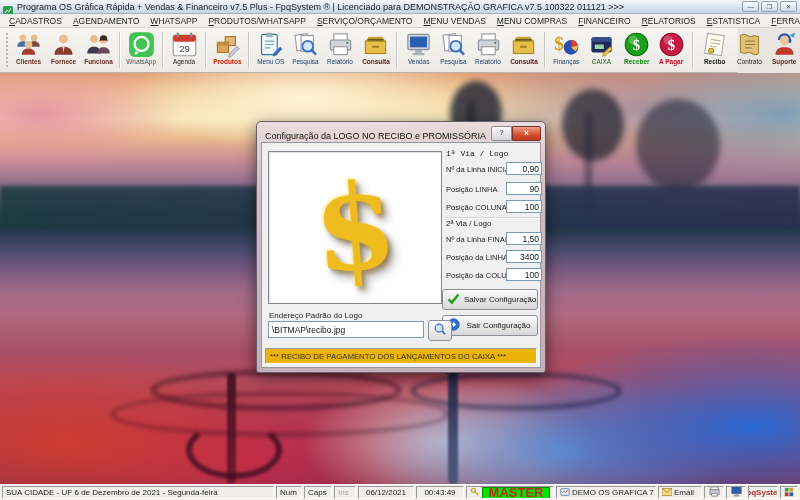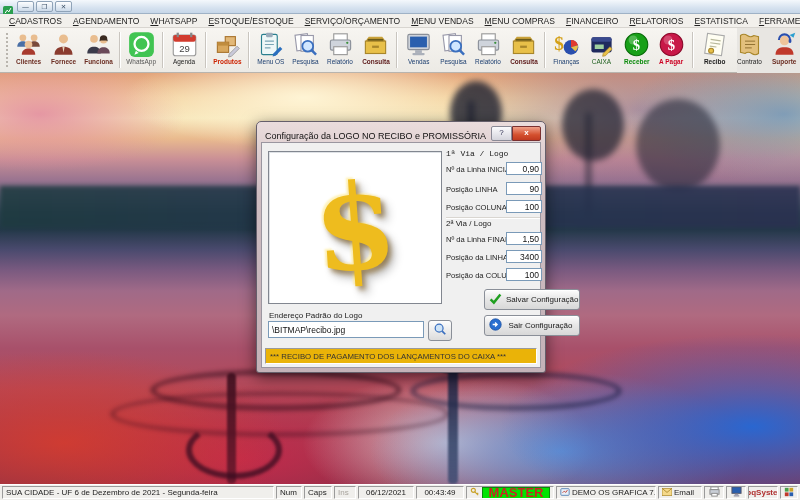--- a/index.html
+++ b/index.html
@@ -96,21 +96,21 @@
   .rcol{position:absolute;left:182px;top:6px;width:100px;height:140px;}
   .gtitle{position:absolute;left:2px;font-size:8px;color:#222;}
   .frow{position:absolute;left:0;width:100px;height:15px;}
   .flabel{position:absolute;left:2px;top:3px;font-size:7.6px;color:#222;white-space:nowrap;}
   .finput{position:absolute;right:2px;top:0;width:36px;height:13px;border:1px solid #7a9ab8;
     background:#fff;font-size:8.5px;text-align:right;padding:0 2px;box-sizing:border-box;
     font-family:"Liberation Sans",sans-serif;color:#111;}
   .etch{position:absolute;left:2px;width:94px;border-top:1px solid #d9d6d1;box-shadow:0 1px 0 #fff;}
   .dlgbtn{position:absolute;left:180px;width:96px;height:21px;border:1px solid #8a8f98;border-radius:3px;
     background:linear-gradient(180deg,#fdfdfd,#e8e8e8 45%,#d8d8d8);display:flex;align-items:center;
-    gap:4px;padding:0 4px;box-sizing:border-box;cursor:pointer;box-shadow:0 1px 0 rgba(255,255,255,.8) inset;margin-left:42px;}
+    gap:4px;padding:0 4px;box-sizing:border-box;cursor:pointer;box-shadow:0 1px 0 rgba(255,255,255,.8) inset;}
   .dlgbtn span.lbl{font-size:8px;color:#1a1a1a;flex:1;text-align:center;white-space:nowrap;}
   .addr-label{position:absolute;left:7px;top:168px;font-size:8px;color:#222;}
   .addr-input{position:absolute;left:6px;top:178px;width:156px;height:17px;border:1px solid #7a9ab8;
     background:#fff;font-size:8.5px;padding:0 3px;box-sizing:border-box;font-family:"Liberation Sans",sans-serif;color:#111;}
   .lens-btn{position:absolute;left:166px;top:177px;width:22px;height:19px;border:1px solid #8a8f98;border-radius:3px;
     background:linear-gradient(180deg,#fdfdfd,#dcdcdc);display:flex;align-items:center;justify-content:center;cursor:pointer;}
   .note{position:absolute;left:3px;right:3px;top:205px;height:16px;background:#eab308;
     border:1px solid;border-color:#9a9a9a #ffffff #ffffff #9a9a9a;font-size:7.8px;color:#333;
     display:flex;align-items:center;padding:0 4px;box-sizing:border-box;white-space:nowrap;overflow:hidden;}
 
@@ -127,32 +127,33 @@
   .brandtxt{color:#b03030;font-weight:bold;}
 </style>
 </head>
 <body>
 
 <div class="titlebar">
   <span class="appicon"><svg viewBox="0 0 12 12">
         <rect width="12" height="12" rx="2" fill="#2a9f4f"></rect>
         <path d="M2.5 8.5l2.5-3.5 2 2 2.5-4.5" stroke="#fff" stroke-width="1.2" fill="none"></path>
       </svg></span>
+  <span class="title">Programa OS Gráfica Rápida + Vendas &amp; Financeiro v7.5 Plus - FpqSystem ® | Licenciado para  DEMONSTRAÇÃO GRAFICA v7.5 100322 011121 &gt;&gt;&gt;</span>
   <span class="winbtns">
     <span class="winbtn">—</span>
     <span class="winbtn">❐</span>
     <span class="winbtn">✕</span>
   </span>
 </div>
 
 <div class="menubar">
   <span class="menu-item">CADASTROS</span>
   <span class="menu-item">AGENDAMENTO</span>
   <span class="menu-item">WHATSAPP</span>
-  <span class="menu-item">ESTOQUE/ESTOQUE</span>
+  <span class="menu-item">PRODUTOS/WHATSAPP</span>
   <span class="menu-item">SERVIÇO/ORÇAMENTO</span>
   <span class="menu-item">MENU VENDAS</span>
   <span class="menu-item">MENU COMPRAS</span>
   <span class="menu-item">FINANCEIRO</span>
   <span class="menu-item">RELATORIOS</span>
   <span class="menu-item">ESTATISTICA</span>
   <span class="menu-item">FERRAMENTAS</span>
 
 </div>
 

